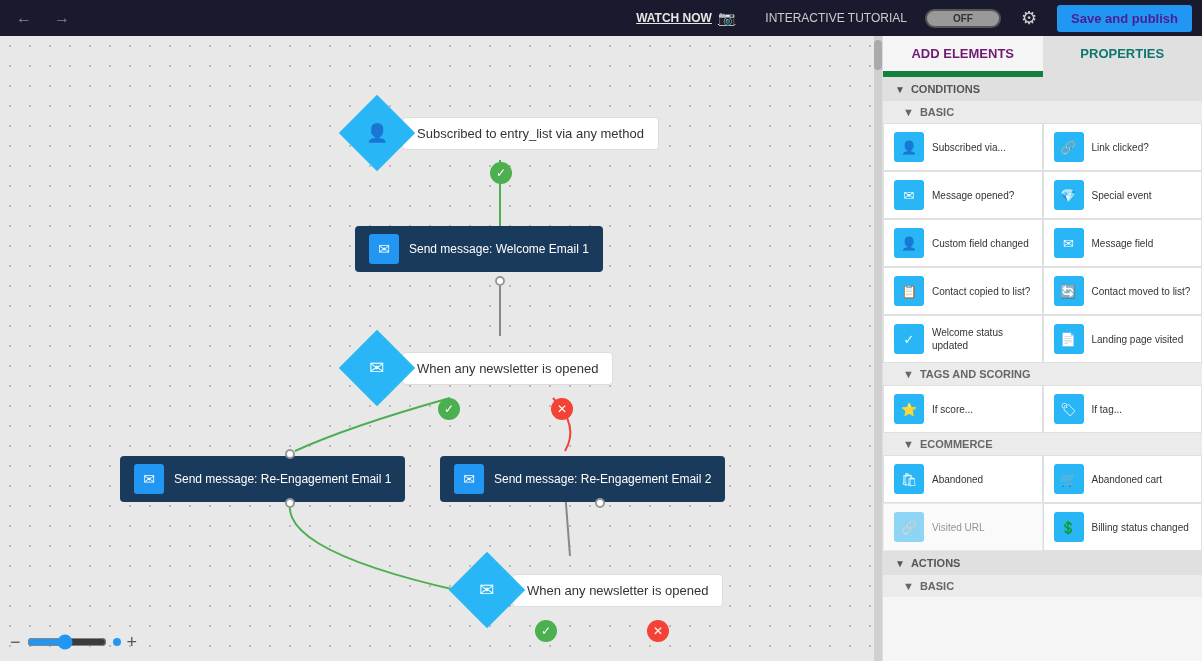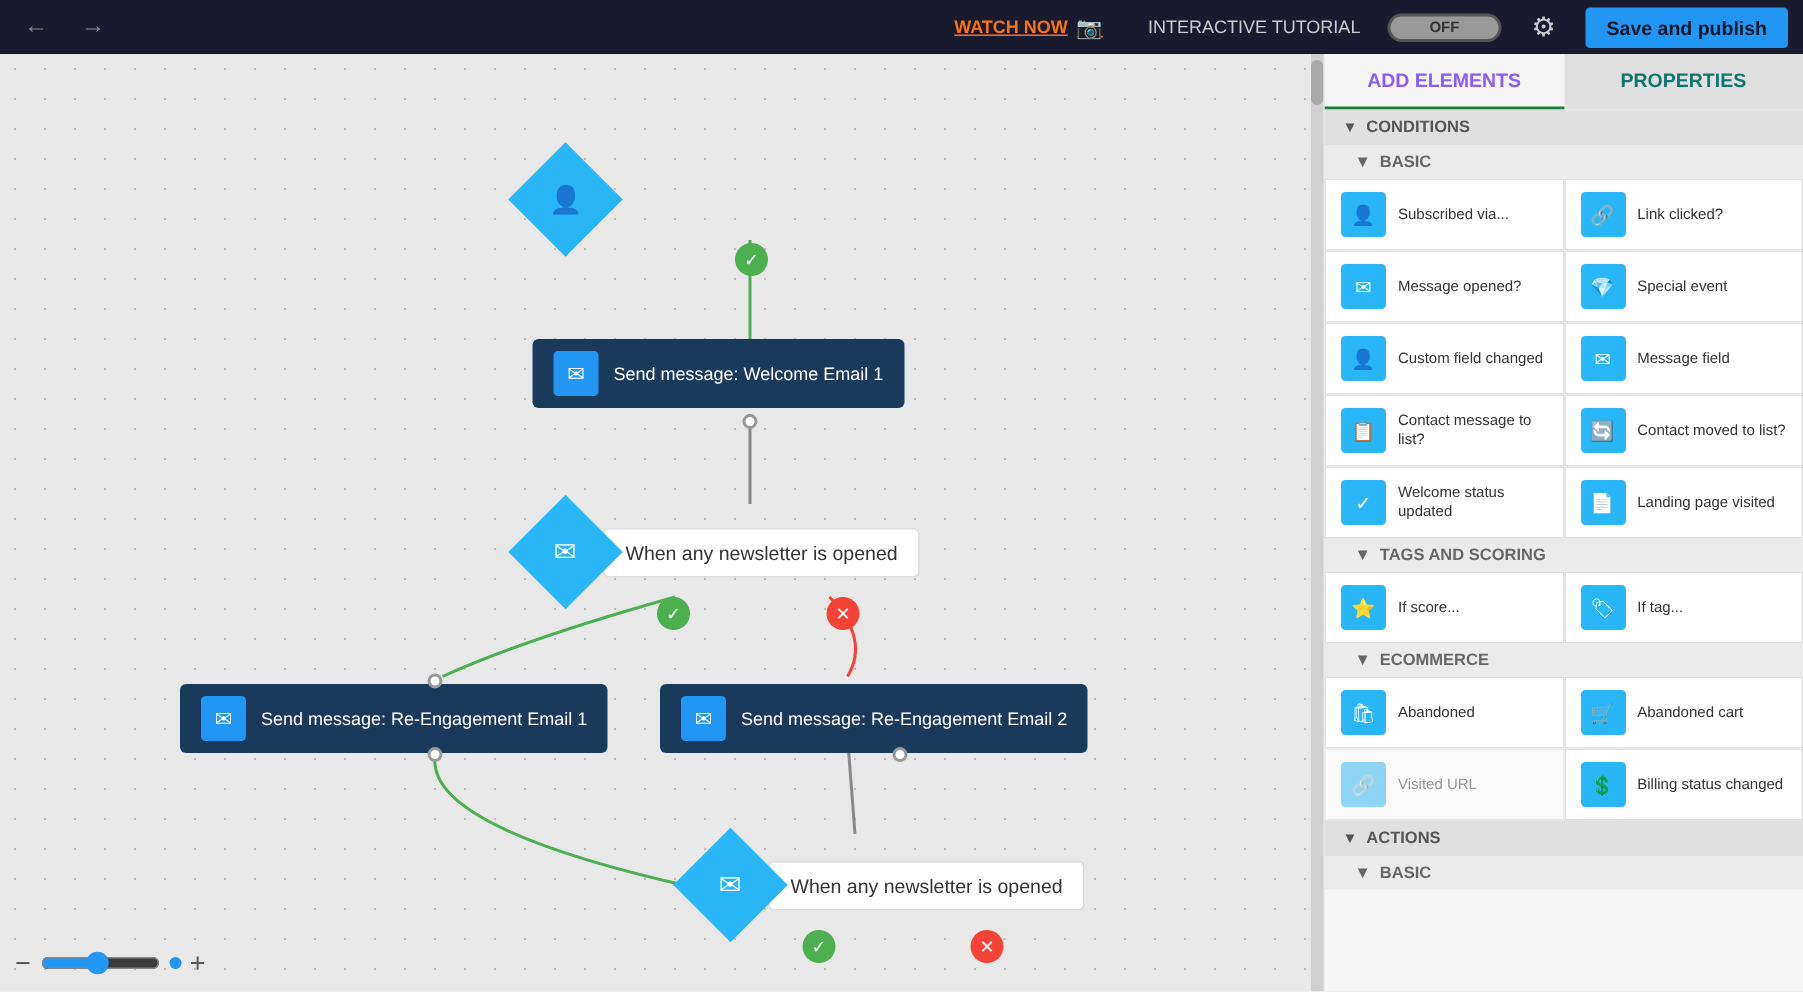--- a/index.html
+++ b/index.html
@@ -22,21 +22,21 @@
       color: #888;
       font-size: 16px;
       cursor: pointer;
       padding: 4px 6px;
     }
     .toolbar-spacer { flex: 1; }
     .watch-now {
       display: flex;
       align-items: center;
       gap: 6px;
-      color: #f97316;
+      color: #e5e5e5;
       font-size: 12px;
       font-weight: bold;
       text-decoration: underline;
       cursor: pointer;
     }
     .camera-icon { font-size: 14px; }
     .interactive-tutorial {
       color: #ccc;
       font-size: 12px;
       margin-left: 20px;
@@ -62,21 +62,21 @@
     .settings-btn {
       background: none;
       border: none;
       color: #ccc;
       font-size: 18px;
       cursor: pointer;
       margin-left: 10px;
     }
     .save-publish-btn {
       background: #2196F3;
-      color: #0f172a;
+      color: #4c1d95;
       border: none;
       padding: 6px 14px;
       font-size: 13px;
       font-weight: bold;
       border-radius: 3px;
       cursor: pointer;
       margin-left: 10px;
     }
 
     
@@ -241,22 +241,22 @@
       padding: 10px;
       text-align: center;
       font-size: 13px;
       font-weight: bold;
       color: #0f766e;
       cursor: pointer;
       border-bottom: 2px solid transparent;
     }
     .panel-tab.active {
       background: #f5f5f5;
-      color: #8b5cf6;
-      border-bottom: 2px solid #15803d;
+      color: #701a75;
+      border-bottom: 6px solid #15803d;
     }
 
     .section-header {
       background: #e0e0e0;
       padding: 6px 12px;
       font-size: 11px;
       font-weight: bold;
       color: #555;
       display: flex;
       align-items: center;
@@ -347,20 +347,21 @@
 
       <line x1="565" y1="455" x2="570" y2="520" stroke="#888" stroke-width="2"></line>
 
       <path d="M 295 455 Q 260 510 460 555" stroke="#4CAF50" stroke-width="2" fill="none"></path>
     </svg>
 
     <div class="node" style="position:absolute; top:70px; left:350px;">
       <div class="diamond-shape">
         <span class="icon-inner">👤</span>
       </div>
+      <div class="node-box">Subscribed to entry_list via any method</div>
     </div>
 
     <div class="conn-dot-green" style="position:absolute; top:126px; left:490px; z-index:2;">✓</div>
 
     <div style="position:absolute; top:190px; left:355px;">
       <div class="action-node">
         <div class="action-node-icon">✉</div>
         <span>Send message: Welcome Email 1</span>
       </div>
     </div>
@@ -457,21 +458,21 @@
       <div class="element-item">
         <div class="element-icon">👤</div>
         <span class="element-label">Custom field changed</span>
       </div>
       <div class="element-item">
         <div class="element-icon">✉</div>
         <span class="element-label">Message field</span>
       </div>
       <div class="element-item">
         <div class="element-icon">📋</div>
-        <span class="element-label">Contact message to list?</span>
+        <span class="element-label">Contact copied to list?</span>
       </div>
       <div class="element-item">
         <div class="element-icon">🔄</div>
         <span class="element-label">Contact moved to list?</span>
       </div>
       <div class="element-item">
         <div class="element-icon">✓</div>
         <span class="element-label">Welcome status updated</span>
       </div>
       <div class="element-item">

